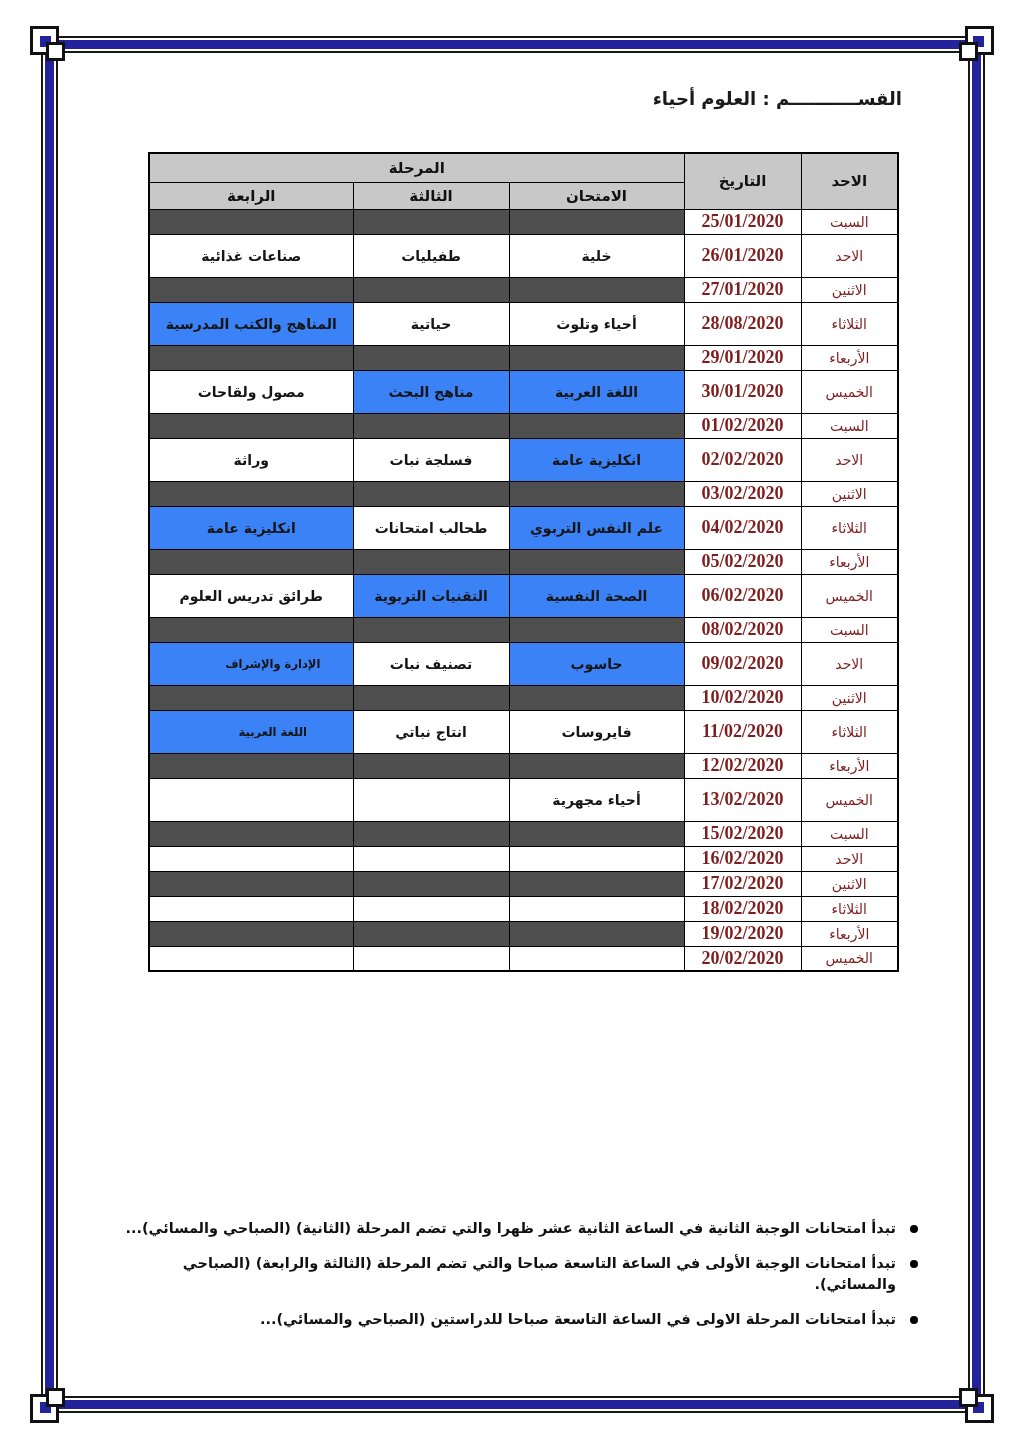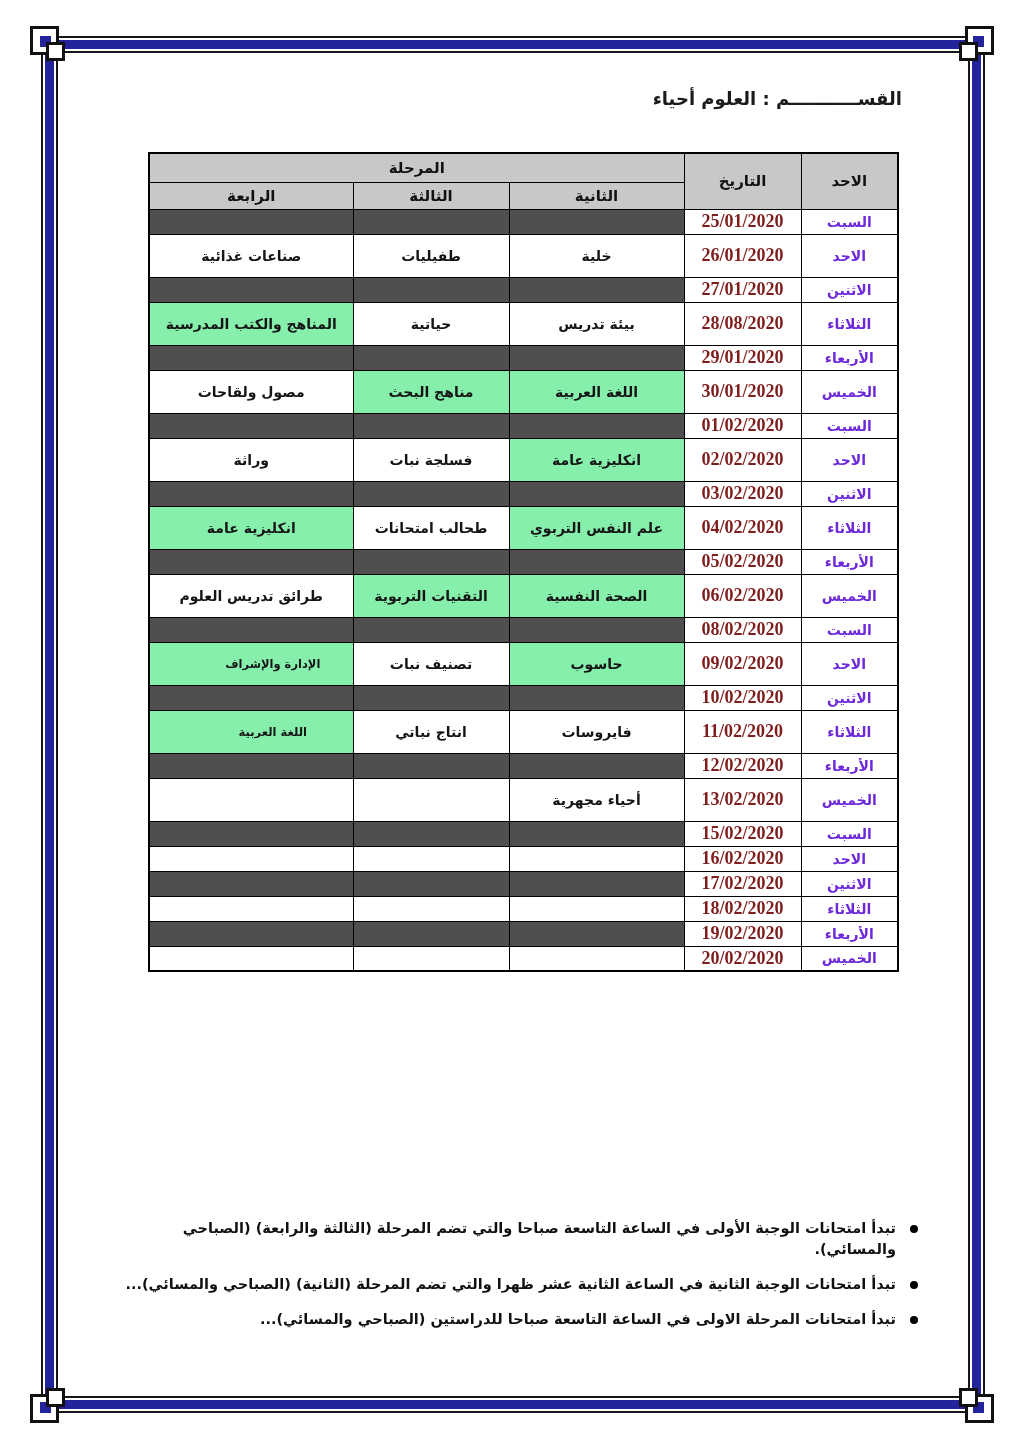--- a/index.html
+++ b/index.html
@@ -52,35 +52,35 @@
   tr.hdr2{height:27px;}
   th.h{
     background:#c8c8c8;
     font-family:"DejaVu Sans",sans-serif;
     font-weight:bold;font-size:15px;color:#111;
   }
   tr.row-closed{height:25px;}
   tr.row-empty{height:25px;}
   tr.row-exam{height:43px;}
   td.cell-day{
-    font-weight:bold;font-size:14px;color:#6d28d9;
+    font-weight:normal;font-size:14px;color:#7f1d1d;
     background:#fff;
   }
   td.cell-date{
     font-family:"Liberation Serif",serif;
     font-weight:bold;font-size:18px;color:#7f1d1d;
     background:#fff;direction:ltr;
   }
   td.cell-stage{
     font-weight:bold;font-size:14px;color:#151515;
     background:#fff;
   }
   td.cell-stage.small{font-size:11.5px;padding-left:47px;}
   td.cell-stage.closed{background:#4f4f4f;}
-  td.cell-stage.pink{background:#86efac;}
+  td.cell-stage.pink{background:#3b82f6;}
 
   
   .notes{
     position:absolute;right:104px;left:105px;top:1218px;
     direction:rtl;text-align:right;
     list-style:none;margin:0;padding:0;
   }
   .notes li{
     position:relative;
     padding-right:24px;
@@ -136,21 +136,21 @@
       <col style="width:156px">
       <col style="width:204px">
     </colgroup>
     <thead>
       <tr class="hdr1">
         <th class="h" rowspan="2">الاحد</th>
         <th class="h" rowspan="2">التاريخ</th>
         <th class="h" colspan="3">المرحلة</th>
       </tr>
       <tr class="hdr2">
-        <th class="h">الثانية</th>
+        <th class="h">الامتحان</th>
         <th class="h">الثالثة</th>
         <th class="h">الرابعة</th>
       </tr>
     </thead>
     <tbody>
         <tr class="row-closed">
           <td class="cell-day">السبت</td>
           <td class="cell-date">25/01/2020</td>
           <td class="cell-stage closed"></td>
           <td class="cell-stage closed"></td>
@@ -166,21 +166,21 @@
         <tr class="row-closed">
           <td class="cell-day">الاثنين</td>
           <td class="cell-date">27/01/2020</td>
           <td class="cell-stage closed"></td>
           <td class="cell-stage closed"></td>
           <td class="cell-stage closed"></td>
         </tr>
         <tr class="row-exam">
           <td class="cell-day">الثلاثاء</td>
           <td class="cell-date">28/08/2020</td>
-          <td class="cell-stage">بيئة تدريس</td>
+          <td class="cell-stage">أحياء وتلوث</td>
           <td class="cell-stage">حياتية</td>
           <td class="cell-stage pink">المناهج والكتب المدرسية</td>
         </tr>
         <tr class="row-closed">
           <td class="cell-day">الأربعاء</td>
           <td class="cell-date">29/01/2020</td>
           <td class="cell-stage closed"></td>
           <td class="cell-stage closed"></td>
           <td class="cell-stage closed"></td>
         </tr>
@@ -314,18 +314,18 @@
           <td class="cell-day">الخميس</td>
           <td class="cell-date">20/02/2020</td>
           <td class="cell-stage"></td>
           <td class="cell-stage"></td>
           <td class="cell-stage"></td>
         </tr>
       </tbody>
   </table>
 
   <ul class="notes">
+      <li>تبدأ امتحانات الوجبة الثانية في الساعة الثانية عشر ظهرا والتي تضم المرحلة (الثانية) (الصباحي والمسائي)...</li>
       <li>تبدأ امتحانات الوجبة الأولى في الساعة التاسعة صباحا والتي تضم المرحلة (الثالثة والرابعة) (الصباحي والمسائي).</li>
-      <li>تبدأ امتحانات الوجبة الثانية في الساعة الثانية عشر ظهرا والتي تضم المرحلة (الثانية) (الصباحي والمسائي)...</li>
       <li>تبدأ امتحانات المرحلة الاولى في الساعة التاسعة صباحا للدراستين (الصباحي والمسائي)...</li>
     </ul>
 
 </div>
 
 </body></html>

